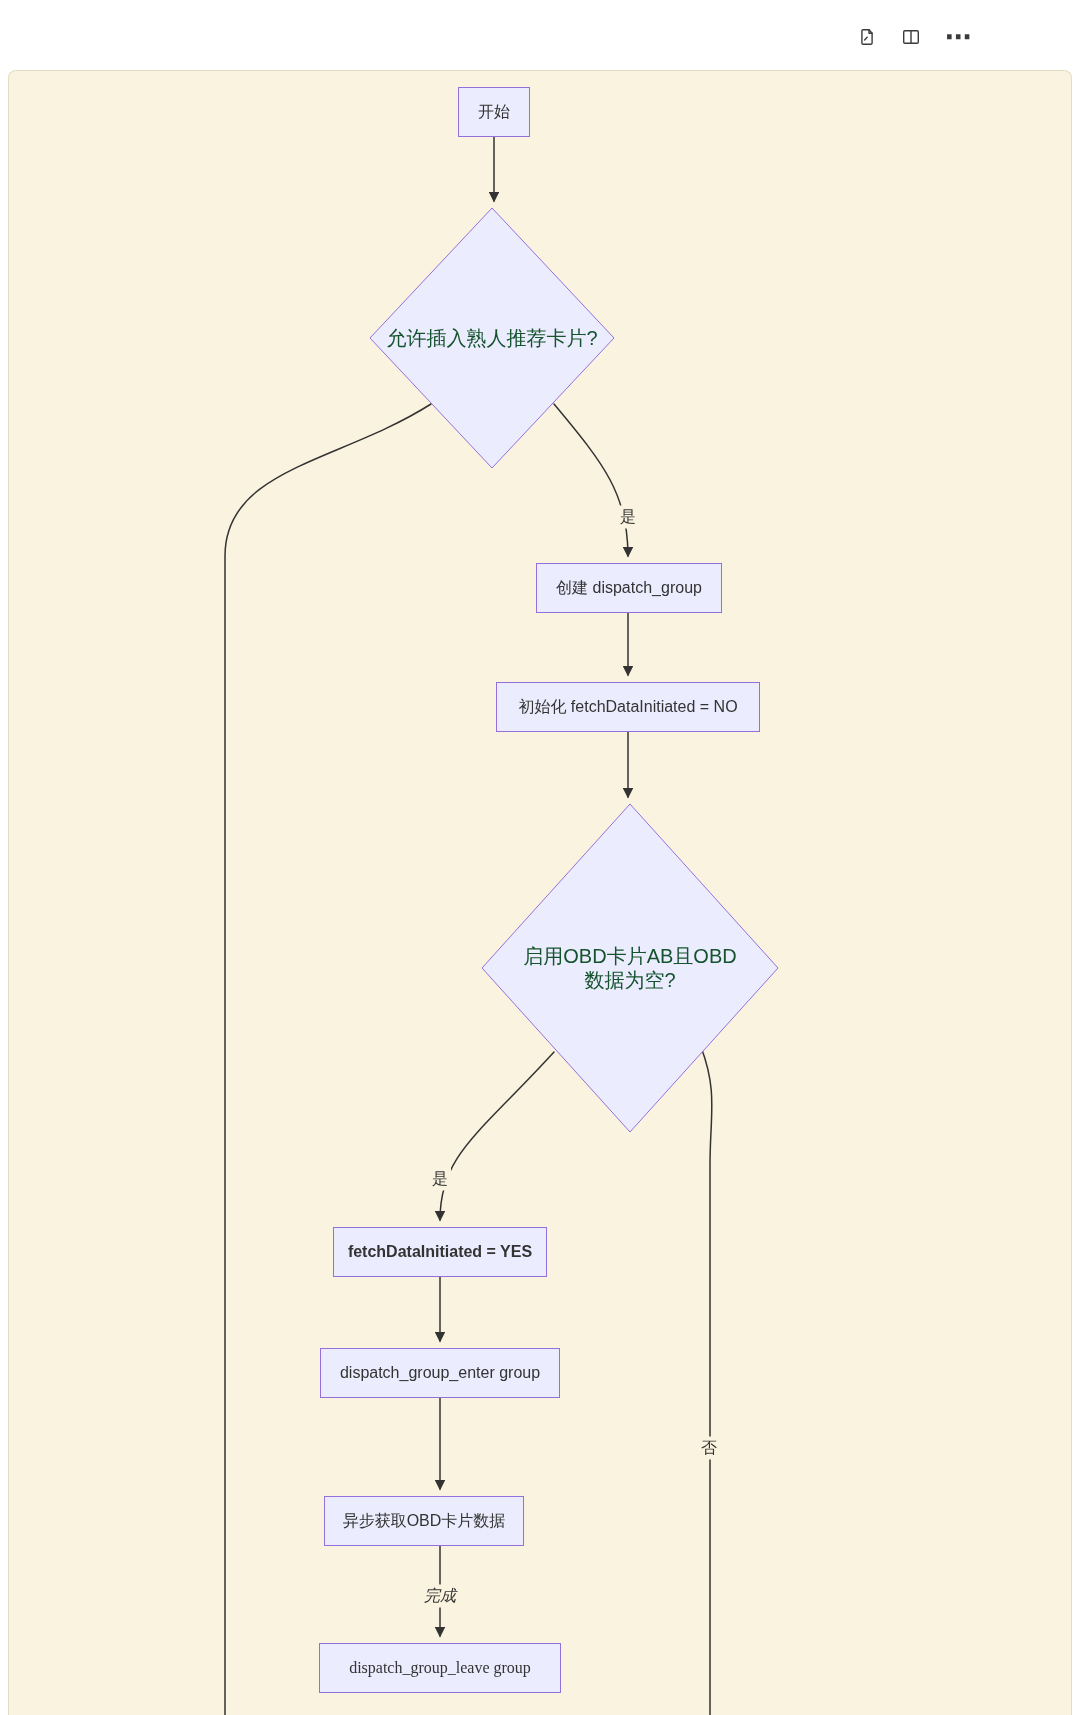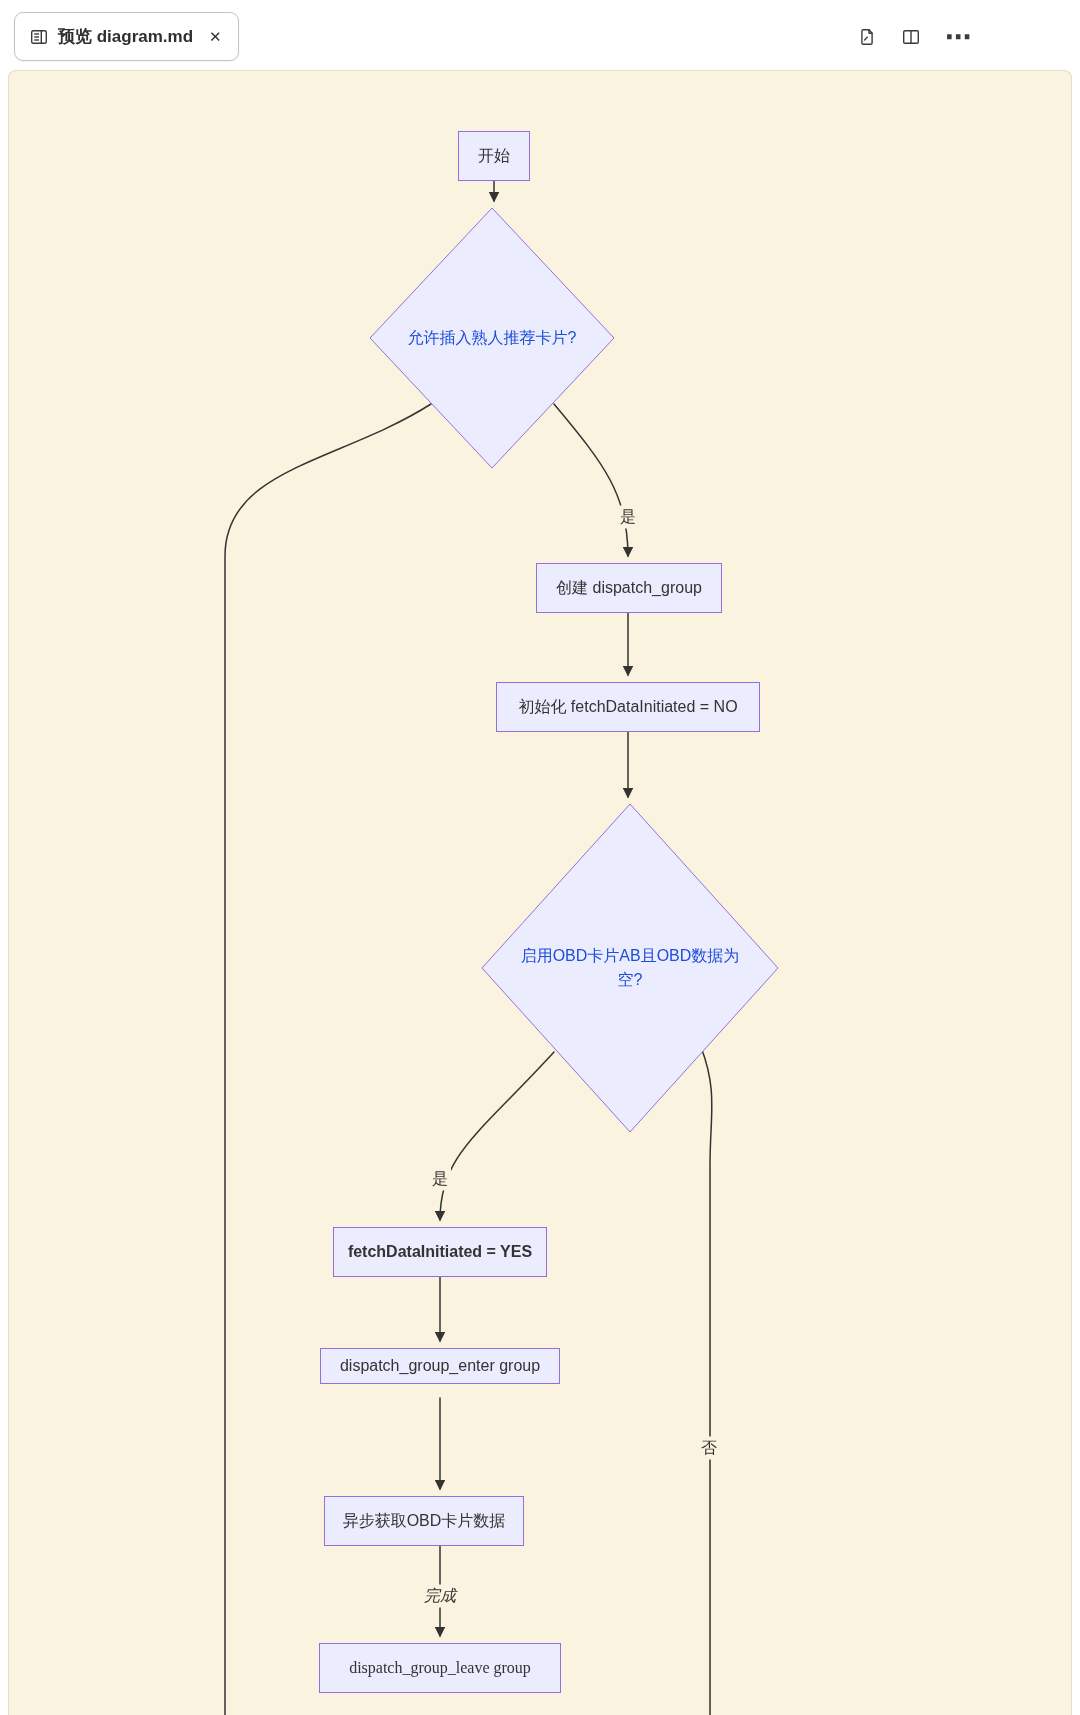--- a/index.html
+++ b/index.html
@@ -23,59 +23,46 @@
   .preview { position:absolute; left:8px; right:8px; top:70px; bottom:0; background:#FAF3DF;
              border:1px solid #e3dcc6; border-bottom:none; border-radius:8px 8px 0 0; z-index:0; }
 
   
   .flow { position:absolute; left:0; top:0; width:1080px; height:1715px; z-index:1; pointer-events:none; }
   .edge { stroke:#333333; stroke-width:1.5; fill:none; stroke-linecap:round; }
   .dshape { fill:#ECECFF; stroke:#9370DB; stroke-width:1; }
 
   .node { position:absolute; z-index:2; display:flex; align-items:center; justify-content:center;
           background:#ECECFF; border:1px solid #9370DB; font-size:16px; color:#333; white-space:nowrap; }
-  .dlabel { position:absolute; z-index:2; font-size:16px; color:#1d4ed8; text-align:center; line-height:24px; }
+  .dlabel { position:absolute; z-index:2; font-size:20px; color:#14532d; text-align:center; line-height:24px; }
   .elabel { position:absolute; z-index:2; transform:translate(-50%,-50%); background:#FAF3DF;
             padding:1px 3px; font-size:16px; color:#333; }
 
-  .n-start  { left:458px; top:87px;   width:72px;  height:50px;margin-top:44px; }
+  .n-start  { left:458px; top:87px;   width:72px;  height:50px; }
   .n-create { left:536px; top:563px;  width:186px; height:50px; }
   .n-init   { left:496px; top:682px;  width:264px; height:50px; }
   .n-set    { left:333px; top:1227px; width:214px; height:50px;font-weight:bold; }
-  .n-enter  { left:320px; top:1348px; width:240px; height:36px; }
+  .n-enter  { left:320px; top:1348px; width:240px; height:50px; }
   .n-fetch  { left:324px; top:1496px; width:200px; height:50px; }
   .n-leave  { left:319px; top:1643px; width:242px; height:50px;font-family:Liberation Serif, serif; }
 
   .dl-1 { left:382px; top:326px; width:220px; }
   .dl-2 { left:520px; top:944px; width:220px; }
 
   .el-yes1 { left:628px; top:517px; }
   .el-yes2 { left:440px; top:1179px; }
   .el-no2  { left:709px; top:1448px; }
   .el-done { left:440px; top:1596px;font-style:italic; }
 </style>
 </head>
 <body>
 
 <div class="page">
 
   <div class="topbar">
-    <div class="tab">
-      <span class="tab-icon">
-        <svg width="20" height="20" viewBox="0 0 20 20" fill="none" stroke="#3b3b3b" stroke-width="1.4">
-          <rect x="2.7" y="3.7" width="14.6" height="12.6" rx="1.6"></rect>
-          <line x1="12.3" y1="3.7" x2="12.3" y2="16.3"></line>
-          <line x1="5.2" y1="7" x2="10" y2="7"></line>
-          <line x1="5.2" y1="10" x2="10" y2="10"></line>
-          <line x1="5.2" y1="13" x2="10" y2="13"></line>
-        </svg>
-      </span>
-      <span class="tab-title">预览 diagram.md</span>
-      <span class="tab-close">✕</span>
-    </div>
 
     <div class="actions">
       <span class="action">
         <svg width="20" height="20" viewBox="0 0 20 20" fill="none" stroke="#3b3b3b" stroke-width="1.4" stroke-linejoin="round" stroke-linecap="round">
           <path d="M12 2.8 H6.2 a1.3 1.3 0 0 0 -1.3 1.3 v11.8 a1.3 1.3 0 0 0 1.3 1.3 h7.6 a1.3 1.3 0 0 0 1.3 -1.3 V6.3 z"></path>
           <path d="M12 2.8 v3.5 h3.1"></path>
           <path d="M7.6 12.9 l2.6-2.6"></path>
         </svg>
       </span>
       <span class="action">

